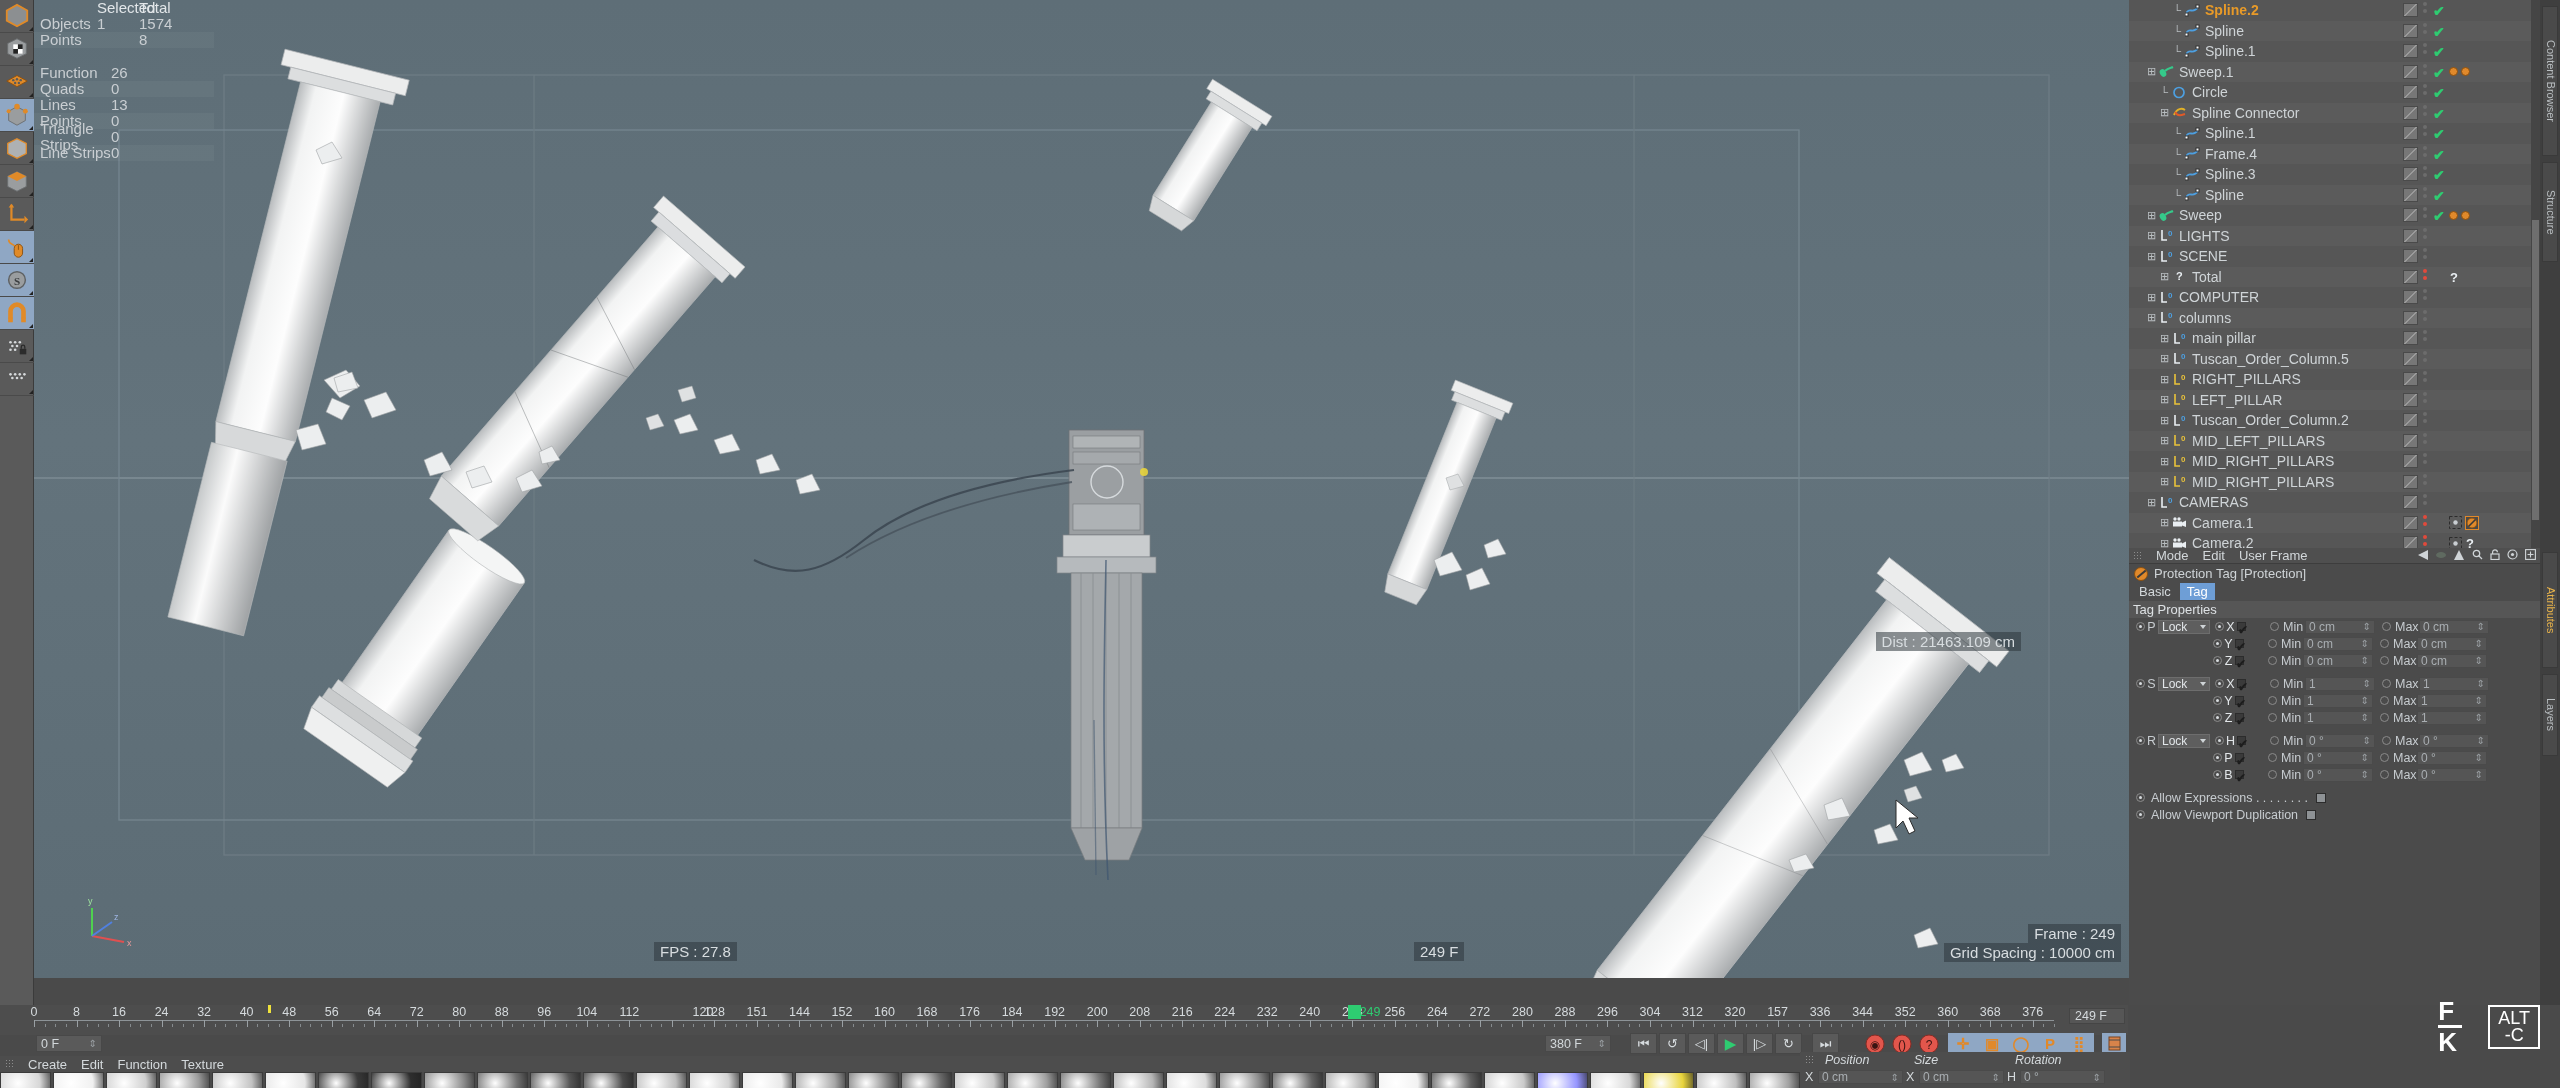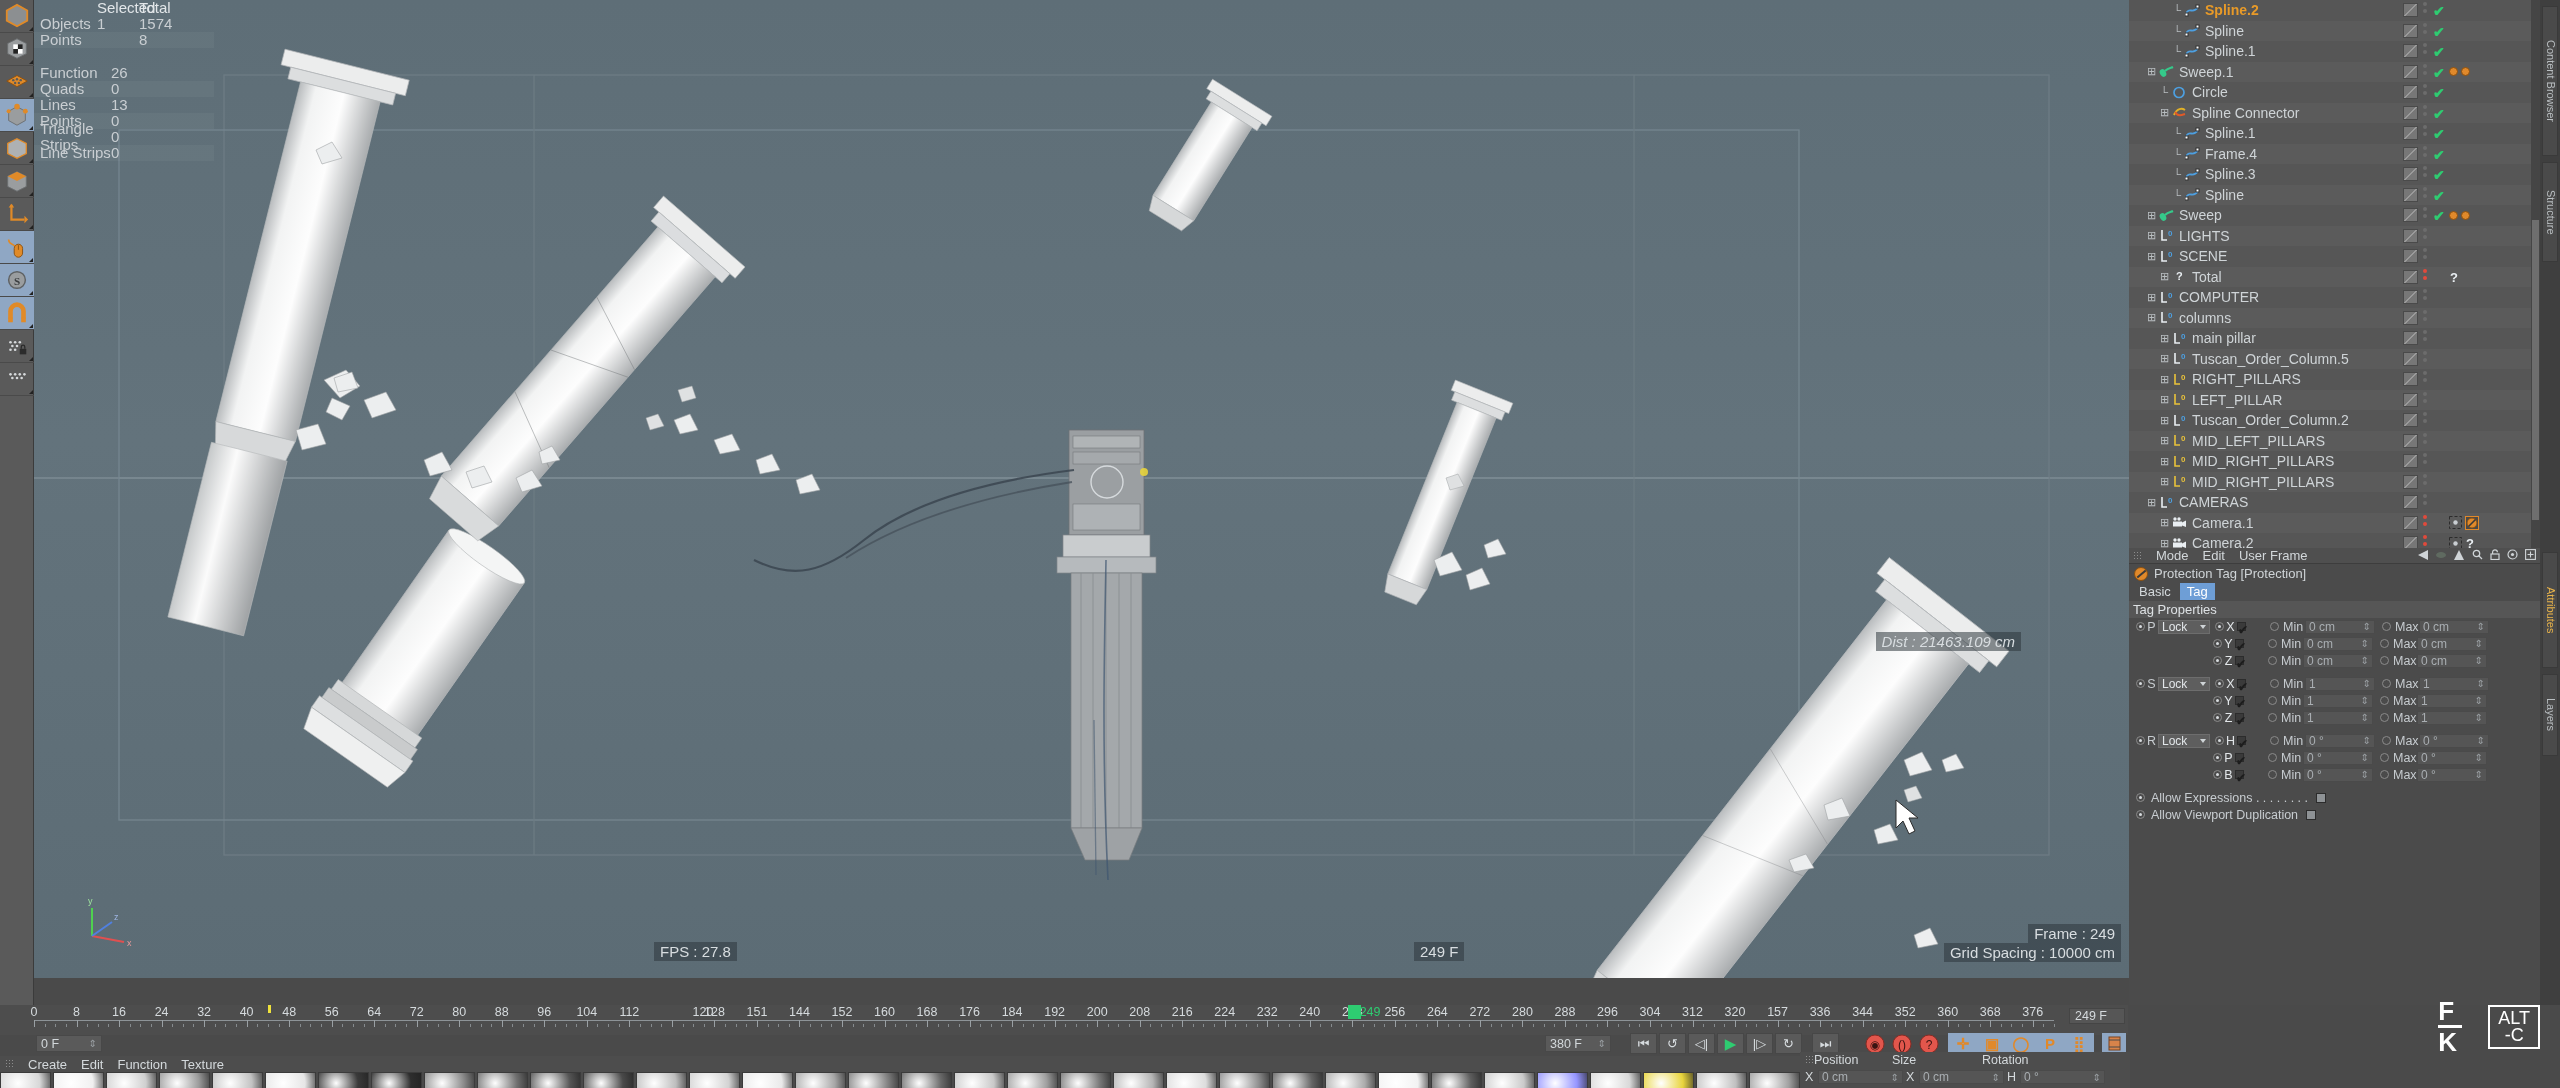--- a/index.html
+++ b/index.html
@@ -407,21 +407,21 @@
         <polygon points="1870,790 1882,786 1888,798 1874,802"></polygon>
       </g>
 
       <polygon points="1862,800 1862,828 1869,821 1875,834 1881,831 1875,818 1884,818" fill="#ffffff" stroke="#2b2b2b" stroke-width="1"></polygon>
     </svg>
 
     <div class="hud" style="left:620px; bottom:17px;">FPS : 27.8</div>
     <div class="hud" style="left:1380px; bottom:17px;">249 F</div>
     <div class="hud" style="right:8px; bottom:35px;">Frame : 249</div>
     <div class="hud" style="right:8px; bottom:16px;">Grid Spacing : 10000 cm</div>
-    <div class="hud" style="right:108px; top:632px;font-style:italic;">Dist : 21463.109 cm</div>
+    <div class="hud" style="right:108px; top:632px;">Dist : 21463.109 cm</div>
 
     <svg class="axis" viewBox="0 0 60 60">
       <line x1="10" y1="46" x2="10" y2="18" stroke="#4fd14f" stroke-width="2"></line>
       <line x1="10" y1="46" x2="42" y2="52" stroke="#e05050" stroke-width="2"></line>
       <line x1="10" y1="46" x2="30" y2="32" stroke="#5080e0" stroke-width="2"></line>
       <text x="6" y="14" fill="#9fe49f" font-size="9" font-family="Liberation Sans, sans-serif">y</text>
       <text x="45" y="56" fill="#e89a9a" font-size="9" font-family="Liberation Sans, sans-serif">x</text>
       <text x="32" y="30" fill="#9fb6e4" font-size="9" font-family="Liberation Sans, sans-serif">z</text>
     </svg>
   </div>
@@ -1645,21 +1645,21 @@
       <div class="mat" style="background: radial-gradient(circle at 35% 30%, rgb(255, 255, 255) 0%, rgb(94, 94, 94) 55%, rgb(30, 30, 30) 100%);"></div>
       <div class="mat" style="background: radial-gradient(circle at 35% 30%, rgb(255, 255, 255) 0%, rgb(202, 202, 202) 55%, rgb(30, 30, 30) 100%);"></div>
       <div class="mat" style="background: radial-gradient(circle at 35% 30%, rgb(255, 255, 255) 0%, rgb(149, 149, 255) 55%, rgb(30, 30, 30) 100%);"></div>
       <div class="mat" style="background: radial-gradient(circle at 35% 30%, rgb(255, 255, 255) 0%, rgb(216, 216, 216) 55%, rgb(30, 30, 30) 100%);"></div>
       <div class="mat" style="background: radial-gradient(circle at 35% 30%, rgb(255, 255, 255) 0%, rgb(232, 212, 60) 55%, rgb(30, 30, 30) 100%);"></div>
       <div class="mat" style="background: radial-gradient(circle at 35% 30%, rgb(255, 255, 255) 0%, rgb(191, 191, 191) 55%, rgb(30, 30, 30) 100%);"></div>
       <div class="mat" style="background: radial-gradient(circle at 35% 30%, rgb(255, 255, 255) 0%, rgb(160, 160, 160) 55%, rgb(30, 30, 30) 100%);"></div>
     </div>
 
   <div class="coord">
-    <div style="height:16px; display:flex; align-items:center; gap:0; padding-left:5px;">
+    <div style="height:16px; display:flex; align-items:center; gap:11px; padding-left:5px;font-style:italic;">
       <span class="grip"></span>
       <span style="width:78px;">Position</span>
       <span style="width:90px;">Size</span>
       <span>Rotation</span>
     </div>
     <div style="height:18px; display:flex; align-items:center; gap:3px; padding-left:5px;">
       <span style="width:10px;">X</span>
       <span class="numfield" style="width:85px;">
         <span>0 cm</span>
           <span class="spin">⇕</span>

